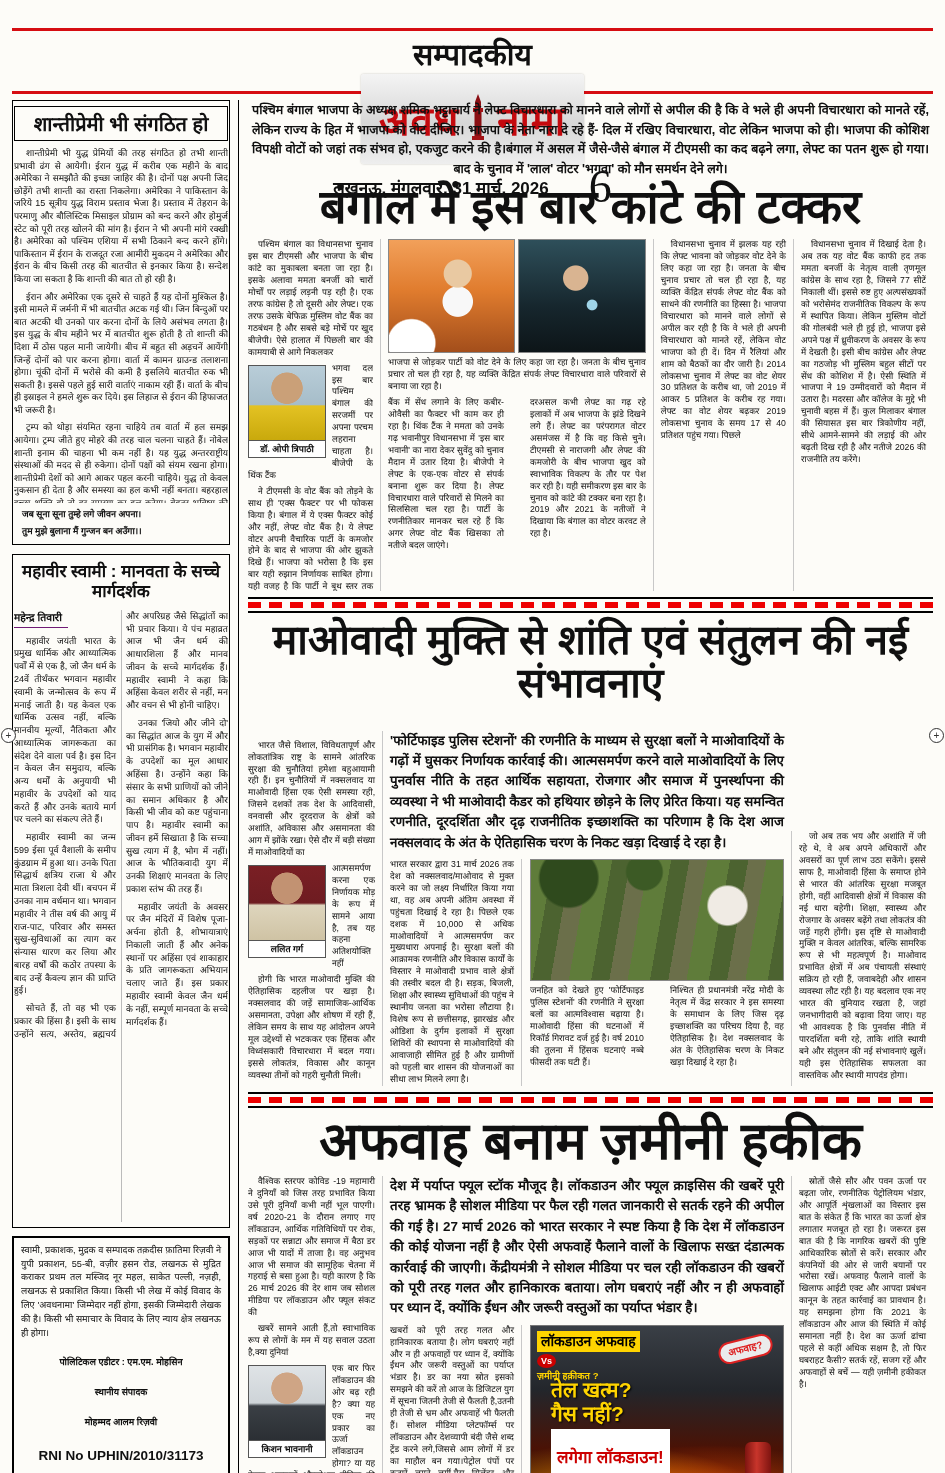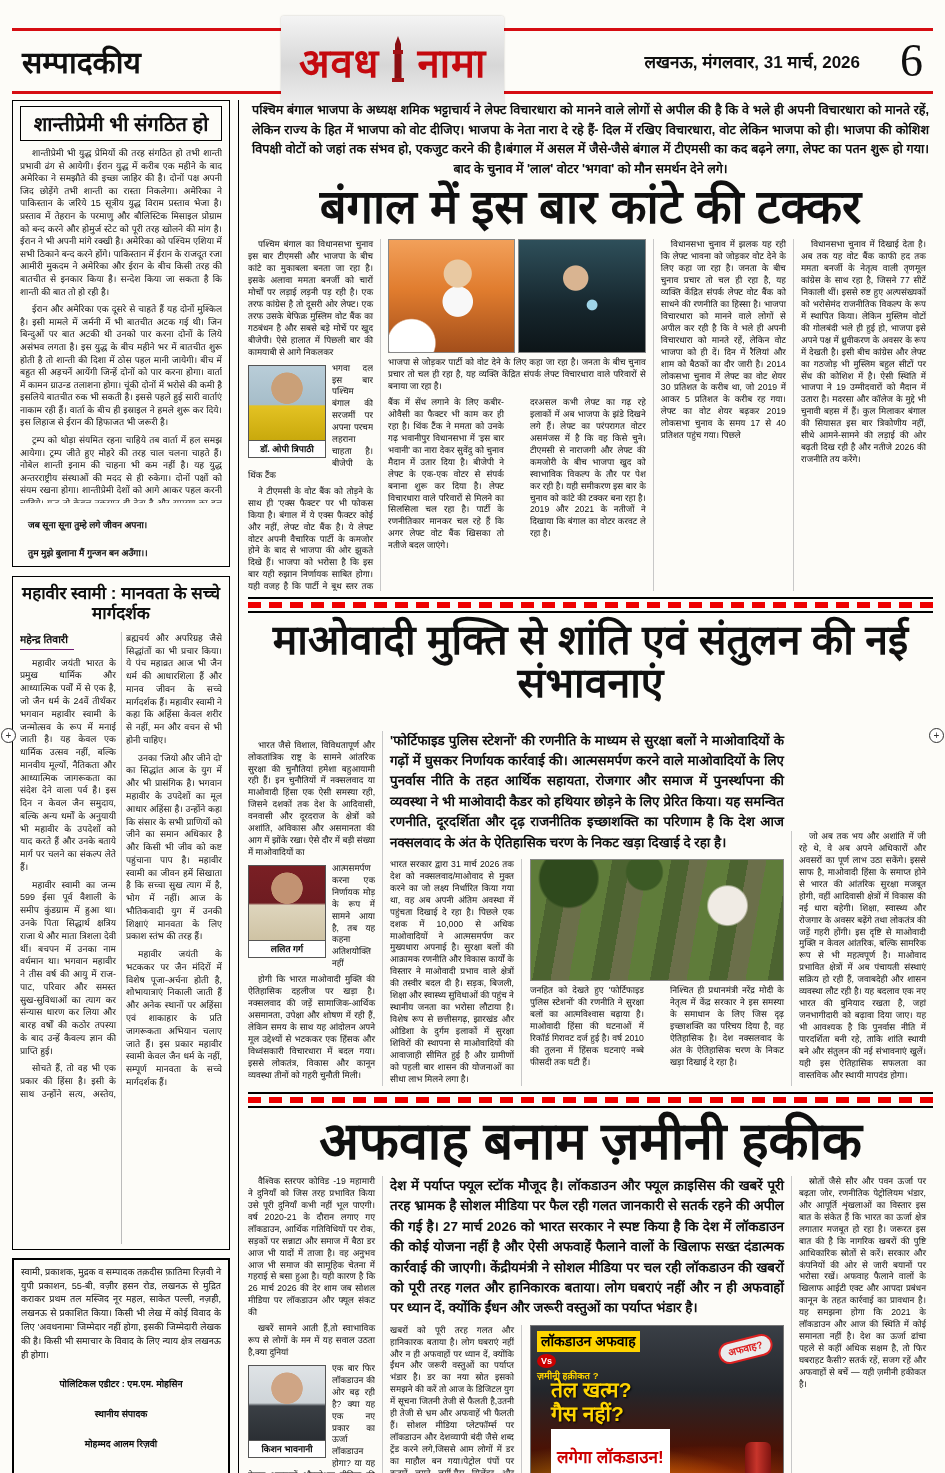--- a/index.html
+++ b/index.html
@@ -1,37 +1,37 @@
 <!DOCTYPE html>
 <html><head>
 <meta charset="utf-8">
 <style>
   html,body{margin:0;padding:0;background:#e8e6e0;}
   .page{width:945px;height:1473px;background:#fdfcf8;position:relative;overflow:hidden;
         font-family:"Liberation Sans","DejaVu Sans",sans-serif;color:#101010;box-sizing:border-box;padding-top:28px;}
   .rule-red{height:3px;background:#d60d12;margin:0 12px;}
   
-  .header{display:flex;align-items:center;justify-content:space-between;height:56px;margin:2px 12px;padding:0 10px;}
+  .header{display:flex;align-items:center;justify-content:space-between;height:56px;margin:2px 12px;padding:0 10px;flex-direction:column;}
   .section-label{font-size:30px;font-weight:bold;}
   .logo{display:flex;align-items:center;gap:7px;height:54px;padding:18px 18px;border-radius:3px;
         background:linear-gradient(180deg,#f4f4f4,#d7d7d7 55%,#eeeeee);box-shadow:0 0 2px rgba(0,0,0,.25);}
   .logo-word{font-size:40px;font-weight:800;color:#c4090e;letter-spacing:1px;}
   .date-page{display:flex;align-items:center;gap:40px;}
   .dateline{font-weight:bold;font-size:17px;}
   .pageno{font-family:"Liberation Serif","DejaVu Serif",serif;font-size:46px;line-height:1;}
   
   .main{display:flex;gap:8px;padding:6px 12px 0;}
   .leftcol{width:218px;flex:none;}
   .rightcol{flex:1;min-width:0;border-left:1.5px solid #000;padding-left:9px;}
   
-  .lbox{border:1.5px solid #000;padding:5px 7px;background:#fdfcf8;}
+  .lbox{border:1.5px solid #000;padding:5px 1px;background:#fdfcf8;}
   .boxed-head{border:1.5px solid #000;text-align:center;font-size:20px;font-weight:800;margin:0 0 6px;padding:3px 2px;}
   .lt{font-size:9px;line-height:1.4;text-align:justify;margin:0 0 5px;text-indent:12px;}
   .peace-body{height:356px;overflow:hidden;}
-  .couplet{font-size:9px;margin:15px 0 2px;padding-left:8px;font-weight:bold;}
+  .couplet{font-size:9px;margin:4px 0 2px;padding-left:8px;font-weight:bold;}
   .mahavir-head{font-size:17px;font-weight:800;text-align:center;margin:2px 0 7px;line-height:1.2;}
   .byline-block{font-weight:bold;font-size:10.5px;border-bottom:1px solid #701a75;display:inline-block;padding:0 6px 2px 0;margin:0 0 7px;}
   .two-col{column-count:2;column-gap:10px;column-rule:1px solid #bbb;height:612px;overflow:hidden;font-size:9px;line-height:1.42;text-align:justify;}
   .two-col p{margin:0 0 5px;text-indent:12px;}
   .imprint{border:2px solid #000;padding:6px 7px;font-size:9.2px;line-height:1.5;margin-top:8px;}
   .imprint .just{text-align:justify;margin:0 0 3px;}
   .imprint .c{text-align:center;font-weight:bold;margin:16px 0;}
   .imprint .rni{text-align:center;font-weight:800;font-size:13.5px;margin:2px 0 1px;}
   .imprint .email{text-align:center;font-weight:800;font-size:12px;}
   
@@ -157,21 +157,21 @@
       </div>
 
       <div class="lbox" style="margin-top:9px;">
         <div class="mahavir-head">महावीर स्वामी : मानवता के सच्चे मार्गदर्शक</div>
         <div class="two-col">
           <div class="byline-block">महेन्द्र तिवारी</div>
           <p>महावीर जयंती भारत के प्रमुख धार्मिक और आध्यात्मिक पर्वों में से एक है, जो जैन धर्म के 24वें तीर्थंकर भगवान महावीर स्वामी के जन्मोत्सव के रूप में मनाई जाती है। यह केवल एक धार्मिक उत्सव नहीं, बल्कि मानवीय मूल्यों, नैतिकता और आध्यात्मिक जागरूकता का संदेश देने वाला पर्व है। इस दिन न केवल जैन समुदाय, बल्कि अन्य धर्मों के अनुयायी भी महावीर के उपदेशों को याद करते हैं और उनके बताये मार्ग पर चलने का संकल्प लेते हैं।</p>
           <p>महावीर स्वामी का जन्म 599 ईसा पूर्व वैशाली के समीप कुंडग्राम में हुआ था। उनके पिता सिद्धार्थ क्षत्रिय राजा थे और माता त्रिशला देवी थीं। बचपन में उनका नाम वर्धमान था। भगवान महावीर ने तीस वर्ष की आयु में राज-पाट, परिवार और समस्त सुख-सुविधाओं का त्याग कर संन्यास धारण कर लिया और बारह वर्षों की कठोर तपस्या के बाद उन्हें कैवल्य ज्ञान की प्राप्ति हुई।</p>
           <p>सोचते हैं, तो वह भी एक प्रकार की हिंसा है। इसी के साथ उन्होंने सत्य, अस्तेय, ब्रह्मचर्य और अपरिग्रह जैसे सिद्धांतों का भी प्रचार किया। ये पंच महाव्रत आज भी जैन धर्म की आधारशिला हैं और मानव जीवन के सच्चे मार्गदर्शक हैं। महावीर स्वामी ने कहा कि अहिंसा केवल शरीर से नहीं, मन और वचन से भी होनी चाहिए।</p>
           <p>उनका 'जियो और जीने दो' का सिद्धांत आज के युग में और भी प्रासंगिक है। भगवान महावीर के उपदेशों का मूल आधार अहिंसा है। उन्होंने कहा कि संसार के सभी प्राणियों को जीने का समान अधिकार है और किसी भी जीव को कष्ट पहुंचाना पाप है। महावीर स्वामी का जीवन हमें सिखाता है कि सच्चा सुख त्याग में है, भोग में नहीं। आज के भौतिकवादी युग में उनकी शिक्षाएं मानवता के लिए प्रकाश स्तंभ की तरह हैं।</p>
-          <p>महावीर जयंती के भटककर पर जैन मंदिरों में विशेष पूजा-अर्चना होती है, शोभायात्राएं निकाली जाती हैं और अनेक स्थानों पर अहिंसा एवं शाकाहार के प्रति जागरूकता अभियान चलाए जाते हैं। इस प्रकार महावीर स्वामी केवल जैन धर्म के नहीं, सम्पूर्ण मानवता के सच्चे मार्गदर्शक हैं।</p>
+          <p>महावीर जयंती के अवसर पर जैन मंदिरों में विशेष पूजा-अर्चना होती है, शोभायात्राएं निकाली जाती हैं और अनेक स्थानों पर अहिंसा एवं शाकाहार के प्रति जागरूकता अभियान चलाए जाते हैं। इस प्रकार महावीर स्वामी केवल जैन धर्म के नहीं, सम्पूर्ण मानवता के सच्चे मार्गदर्शक हैं।</p>
         </div>
       </div>
 
       <div class="imprint">
         <p class="just">स्वामी, प्रकाशक, मुद्रक व सम्पादक तक़दीस फ़ातिमा रिज़वी ने युपी प्रकाशन, 55-बी, वज़ीर हसन रोड, लखनऊ से मुद्रित कराकर प्रथम तल मस्जिद नूर महल, साकेत पल्ली, नज़ही, लखनऊ से प्रकाशित किया। किसी भी लेख में कोई विवाद के लिए 'अवधनामा' जिम्मेदार नहीं होगा, इसकी जिम्मेदारी लेखक की है। किसी भी समाचार के विवाद के लिए न्याय क्षेत्र लखनऊ ही होगा।</p>
         <div class="c">पोलिटिकल एडीटर : एम.एम. मोहसिन</div>
         <div class="c">स्थानीय संपादक</div>
         <div class="c">मोहम्मद आलम रिज़वी</div>
         <div class="rni">RNI No UPHIN/2010/31173</div>
         <div class="c">टेली फैक्स नं। : 2288091, 4065716</div>

